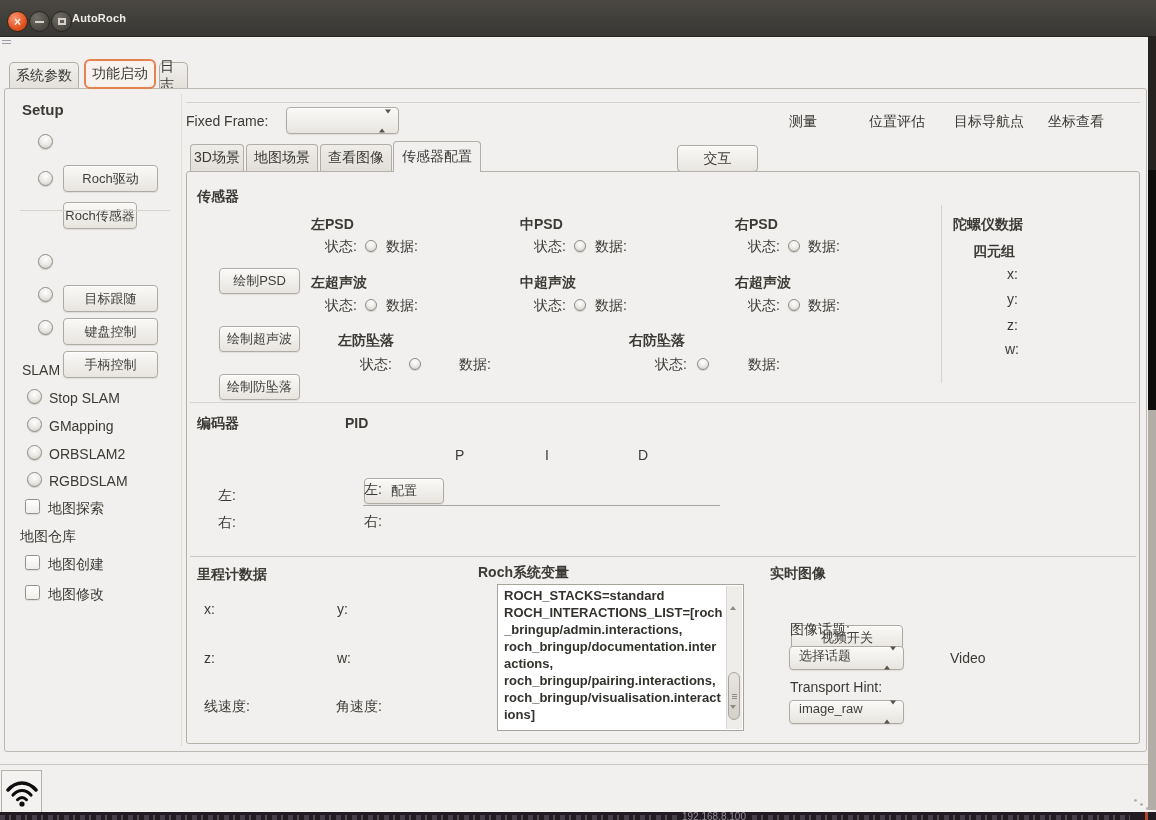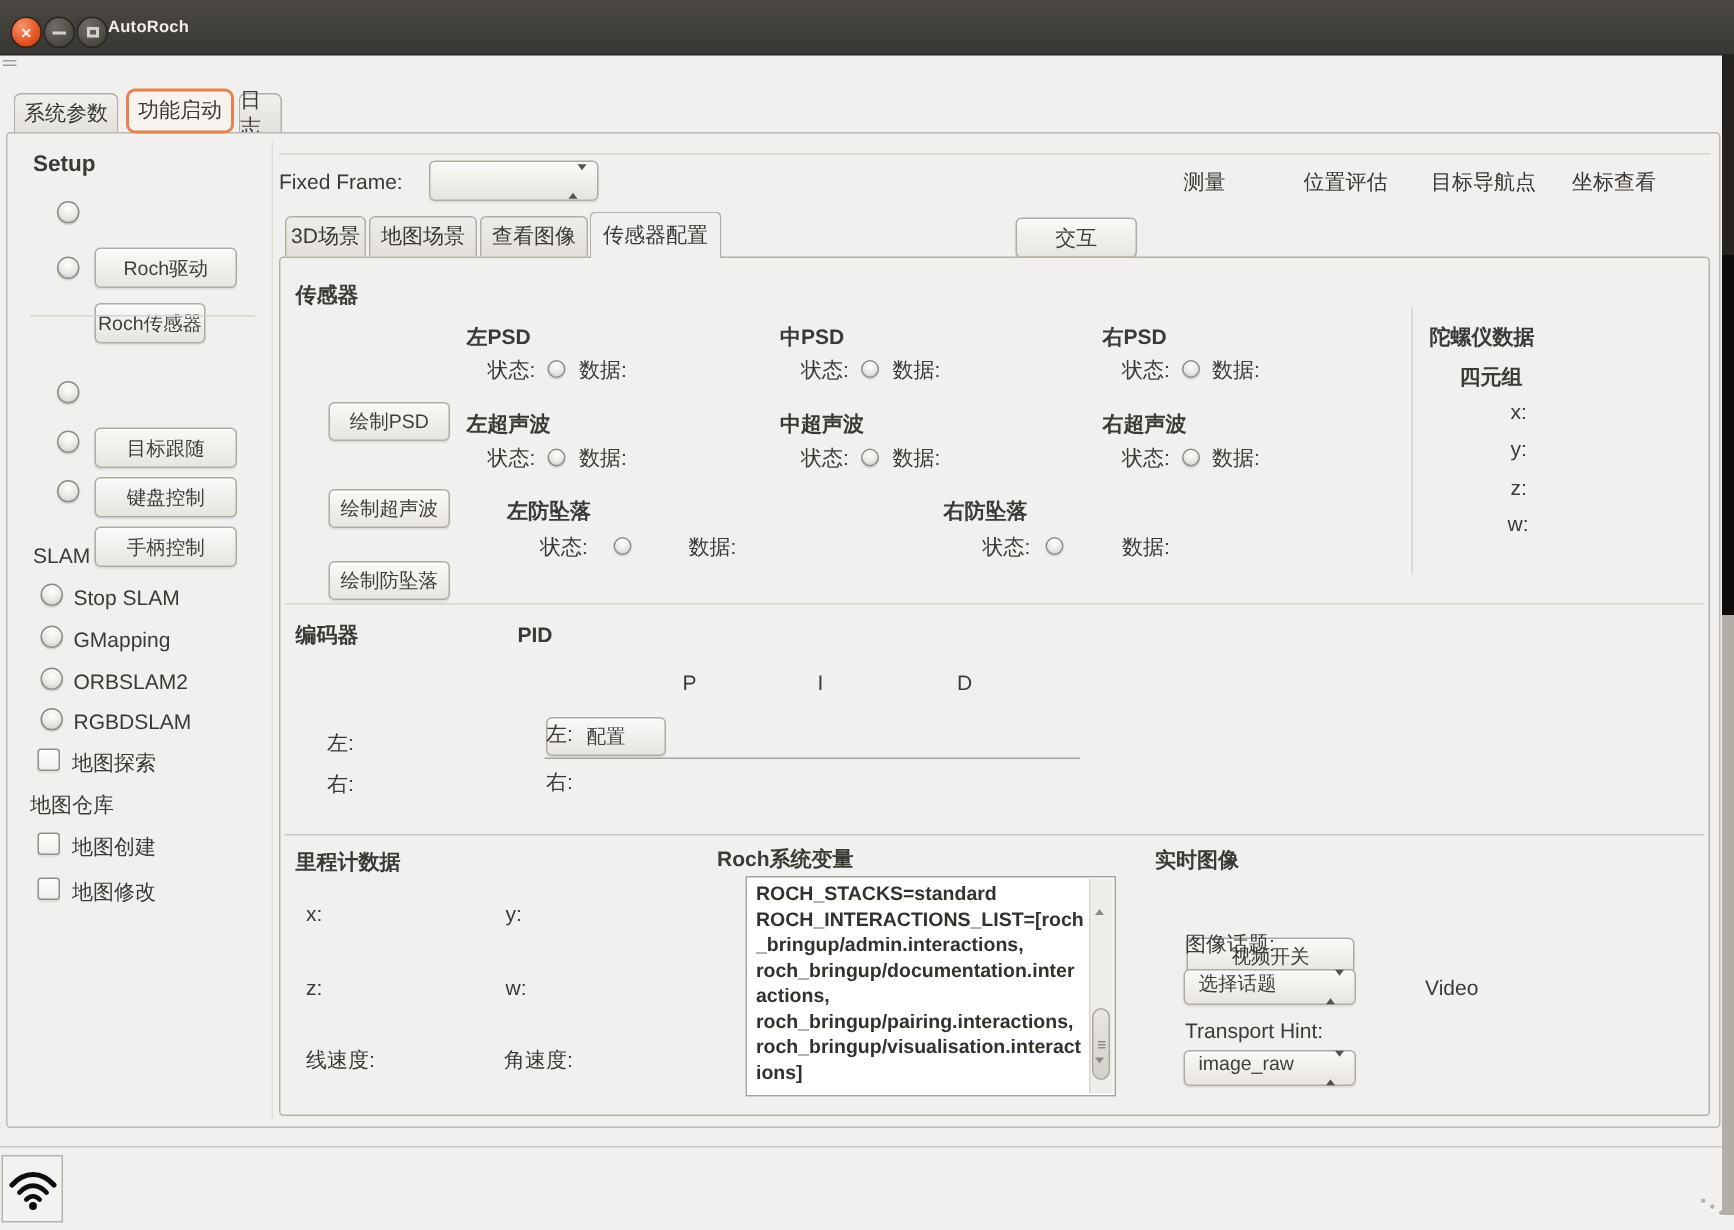--- a/index.html
+++ b/index.html
@@ -270,14 +270,19 @@
   </div>
 
   <span class="grip-dot" style="left:1134px;top:799px;"></span>
   <span class="grip-dot" style="left:1140px;top:803px;"></span>
   <span class="grip-dot" style="left:1146px;top:807px;"></span>
 
   <div class="sliver" style="top:36px;height:134px;background:#26221f;"></div>
   <div class="sliver" style="top:170px;height:240px;background:#0f0d0b;"></div>
   <div class="sliver" style="top:410px;height:400px;background:#b2aea7;"></div>
 
+  <div class="darkstrip">
+    <div class="noise"></div>
+    <span class="ip-frag" style="left:678px;">192.168.8.100</span>
+    <span class="red-tick"></span>
+  </div>
 
 </div>
 
 </body></html>

